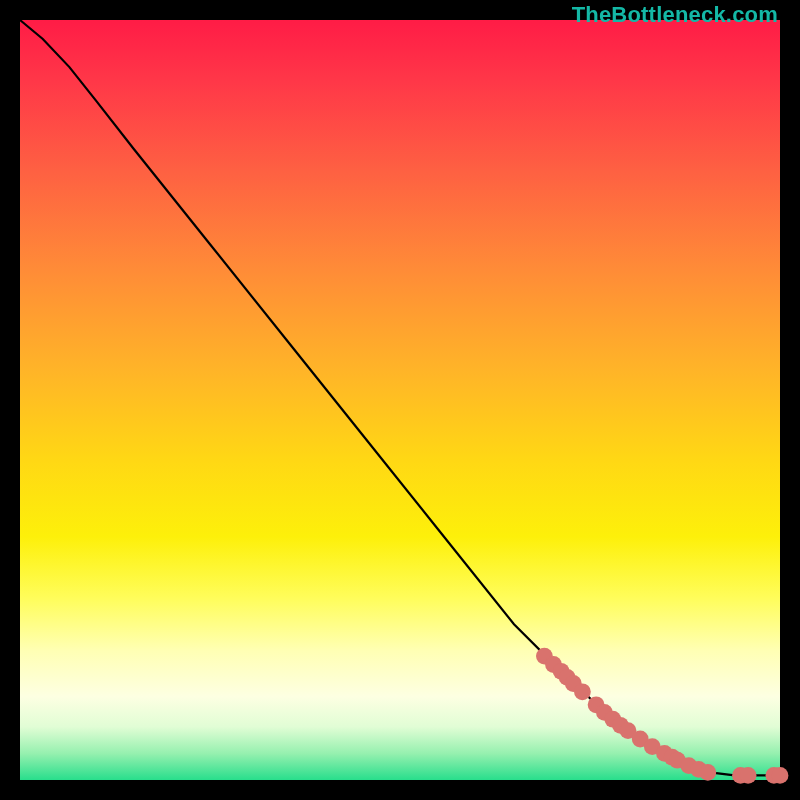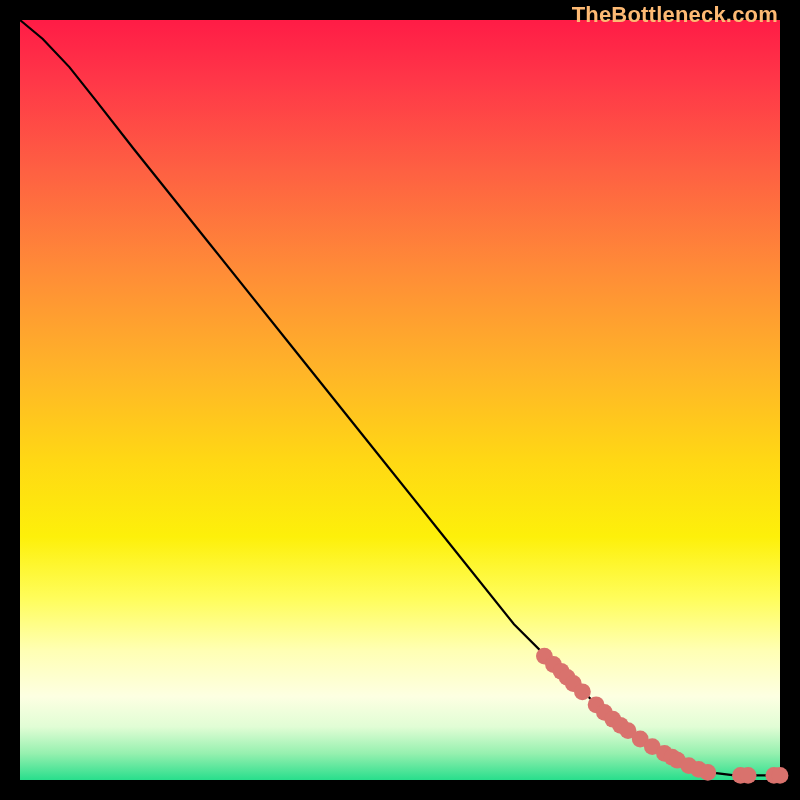--- a/index.html
+++ b/index.html
@@ -39,21 +39,21 @@
       rgb(40,222,140) 100%
     );
   }
   .watermark {
     position: absolute;
     top: 2px;
     right: 22px;
     font-family: Arial, Helvetica, sans-serif;
     font-size: 22px;
     font-weight: 600;
-    color: #fdba74;
+    color: #14b8a6;
     letter-spacing: 0.2px;
   }
   svg.curve {
     position: absolute;
     left: 0;
     top: 0;
     width: 760px;
     height: 760px;
     overflow: visible;
   }

